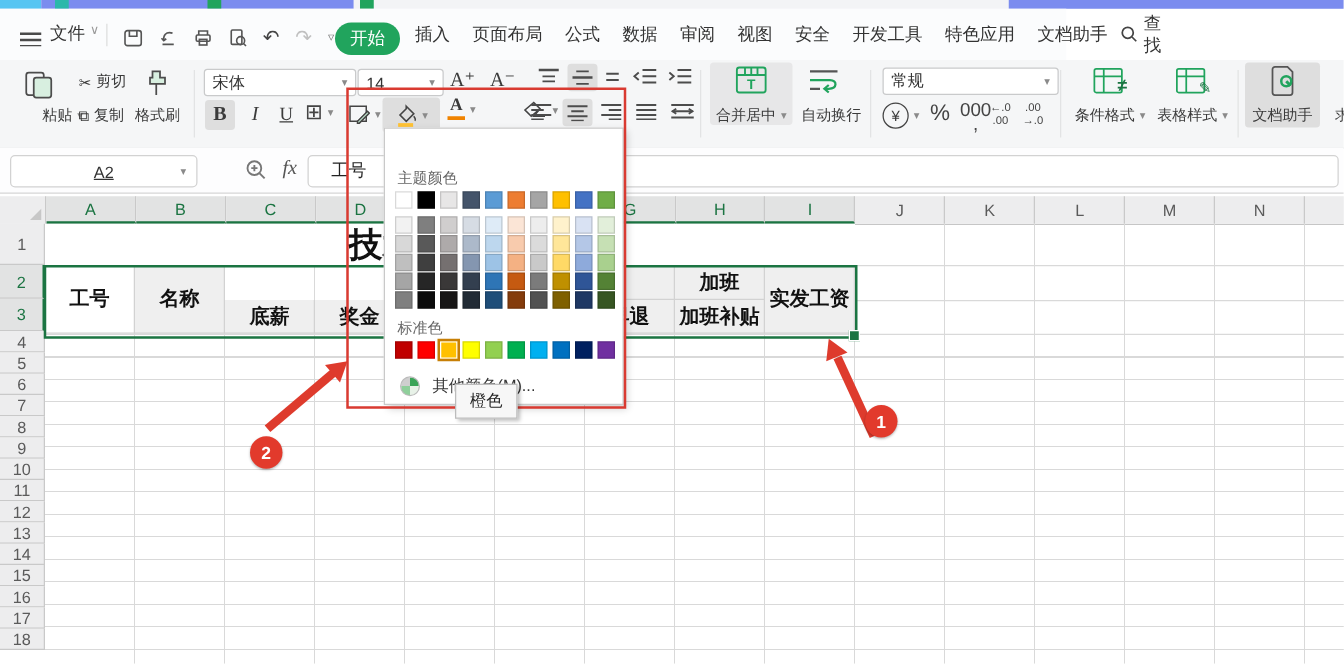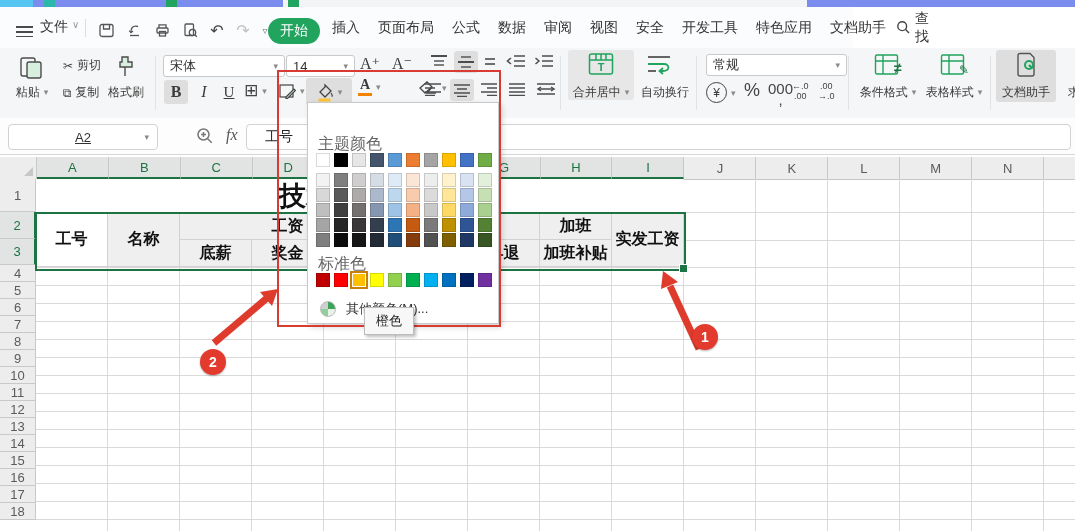--- a/index.html
+++ b/index.html
@@ -59,21 +59,21 @@
     font-weight:bold;font-size:27px;color:#111;}
   .hcell{position:absolute;box-sizing:border-box;background:#efefef;border-right:1px solid #d2d2d2;border-bottom:1px solid #d2d2d2;
     display:flex;align-items:center;justify-content:center;font-family:"Liberation Serif","DejaVu Serif",serif;
     font-weight:bold;font-size:16px;color:#111;white-space:nowrap;}
   .selborder{position:absolute;left:-1px;top:33px;width:647px;height:55px;border:2px solid #1b7442;pointer-events:none;}
   .handle{position:absolute;left:643px;top:85px;width:7px;height:7px;background:#1b7442;border:1px solid #fff;}
   
   .panel{position:absolute;left:307px;top:102px;width:190px;height:220px;background:#fff;border:1px solid #c9c9c9;
     box-shadow:3px 3px 6px rgba(0,0,0,.18);z-index:50;font-size:13px;color:#333;}
   .prow{position:absolute;left:0;width:190px;height:22px;display:flex;align-items:center;}
-  .plabel{position:absolute;left:10px;font-size:16px;color:#666;}
+  .plabel{position:absolute;left:10px;font-size:12px;color:#666;}
   .swrow{position:absolute;left:8px;display:flex;gap:4px;}
   .sw{width:14px;height:14px;box-sizing:border-box;border:1px solid rgba(0,0,0,.15);}
   .sw.on{outline:2px solid #c77f06;outline-offset:0;border:1px solid #fff;}
   .nofillicon{width:14px;height:14px;box-sizing:border-box;border:1px solid #b04a47;margin:0 10px 0 12px;
     background:linear-gradient(to top right,transparent 45%,#c00000 45%,#c00000 55%,transparent 55%);}
   .wheel{width:14px;height:14px;border-radius:50%;margin:0 10px 0 12px;border:1px solid #bbb;
     background:conic-gradient(#3ba458 0 25%,#e8f2e8 0 50%,#8fcf9b 0 75%,#cfcfcf 0 100%);}
   
   .redrect{position:absolute;left:277px;top:70px;width:220px;height:253px;border:2px solid #d93a31;z-index:60;pointer-events:none;}
   .tooltip{position:absolute;left:364px;top:307px;width:48px;height:26px;background:#f7f7f7;border:1px solid #bcbcbc;
@@ -164,21 +164,21 @@
   </div>
 
   <div class="ribbon">
 
     <span class="ricon" style="left:16px;top:4px;">
       <svg width="30" height="30" viewBox="0 0 30 30" fill="none" stroke="#4c4c4c" stroke-width="1.4">
           <rect x="5" y="6" width="14" height="18" rx="2"></rect>
           <rect x="11" y="10" width="14" height="16" rx="2" fill="#d8efe0"></rect>
         </svg>
       </span>
-    <span class="rlabel" style="left:6px;top:36px;width:52px;">
+    <span class="rlabel" style="left:24px;top:36px;width:52px;">
         <span>粘贴</span>
         <span class="car">▾</span>
       </span>
     <span class="ricon" style="left:58px;top:9px;width:48px;">
         <span style="margin-right:4px;">✂</span>
         <span>剪切</span>
       </span>
     <span class="ricon" style="left:56px;top:36px;width:50px;">
         <span style="margin-right:4px;">⧉</span>
         <span>复制</span>
@@ -464,21 +464,20 @@
     <div class="cells">
       <div class="hline" style="top:33px;"></div>
       <div class="hline" style="top:61px;"></div>
       <div class="hline" style="top:88px;"></div>
       <div class="lowlines"></div>
 
       <div class="titlecell">技术部工资表</div>
 
       <div class="hcell" style="left:0;top:34px;width:72px;height:54px;background:#fff;">工号</div>
       <div class="hcell" style="left:72px;top:34px;width:72px;height:54px;">名称</div>
-      <div class="hcell" style="left:144px;top:34px;width:216px;height:27px;">工资</div>
       <div class="hcell" style="left:144px;top:61px;width:72px;height:27px;">底薪</div>
       <div class="hcell" style="left:216px;top:61px;width:72px;height:27px;">奖金</div>
       <div class="hcell" style="left:288px;top:61px;width:72px;height:27px;"></div>
       <div class="hcell" style="left:360px;top:34px;width:72px;height:27px;"></div>
       <div class="hcell" style="left:360px;top:61px;width:72px;height:27px;"></div>
       <div class="hcell" style="left:432px;top:34px;width:72px;height:27px;"></div>
       <div class="hcell" style="left:432px;top:61px;width:72px;height:27px;">早退</div>
       <div class="hcell" style="left:504px;top:34px;width:72px;height:27px;">加班</div>
       <div class="hcell" style="left:504px;top:61px;width:72px;height:27px;">加班补贴</div>
       <div class="hcell" style="left:576px;top:34px;width:72px;height:54px;">实发工资</div>

